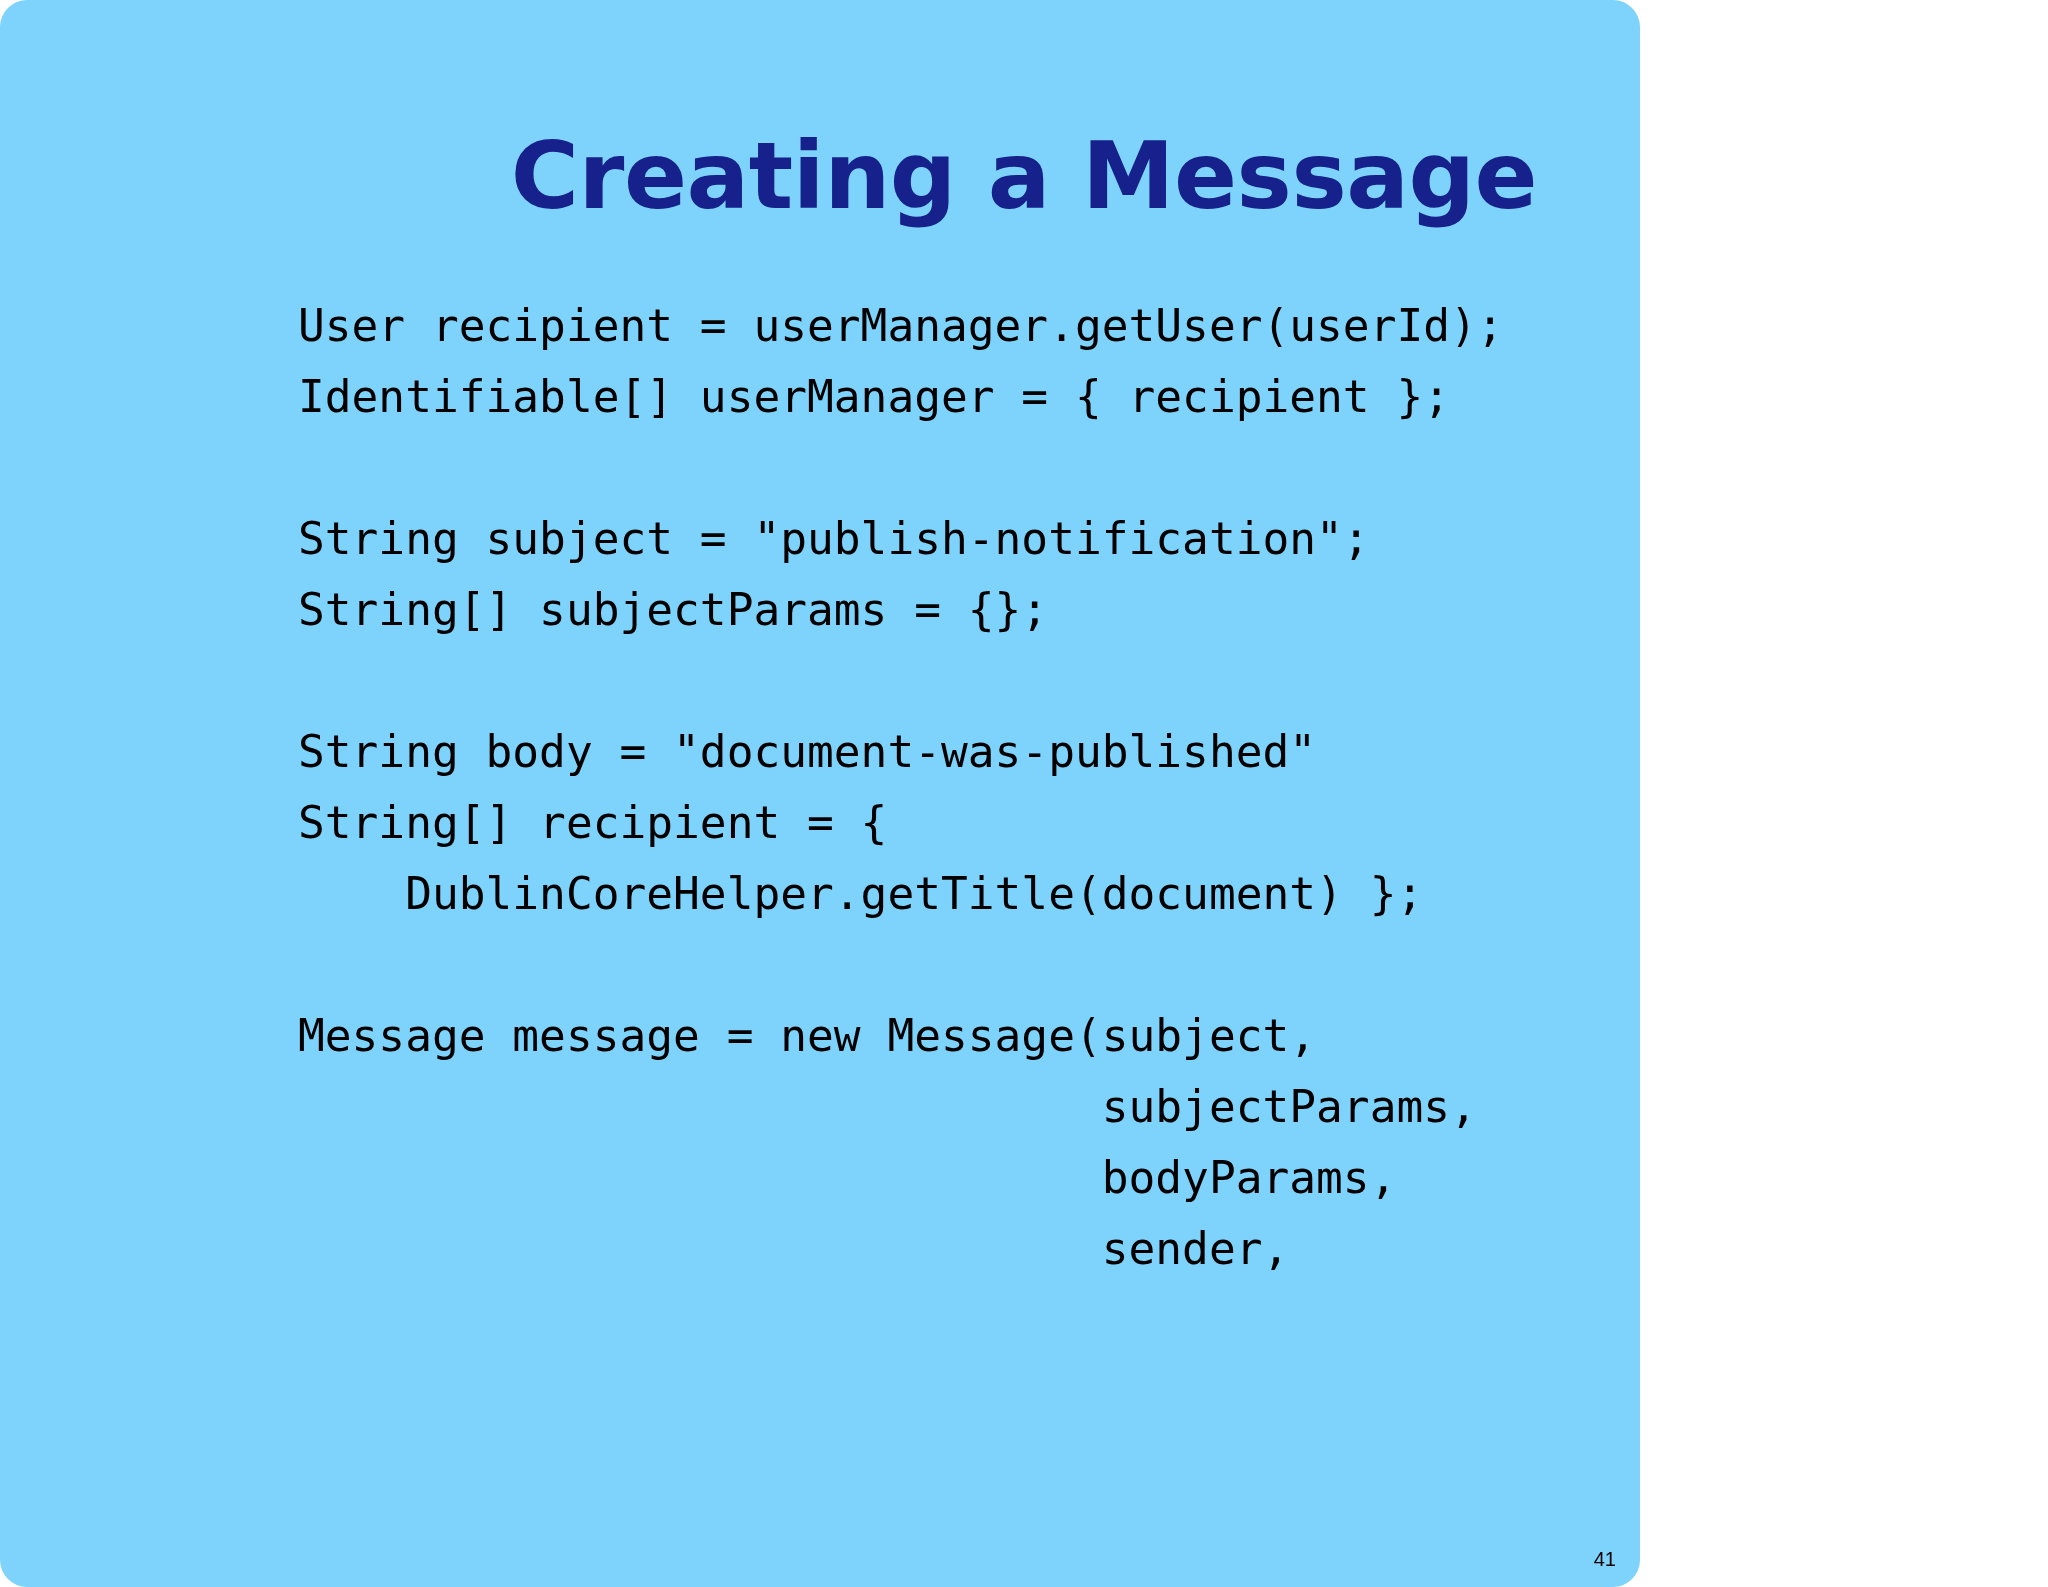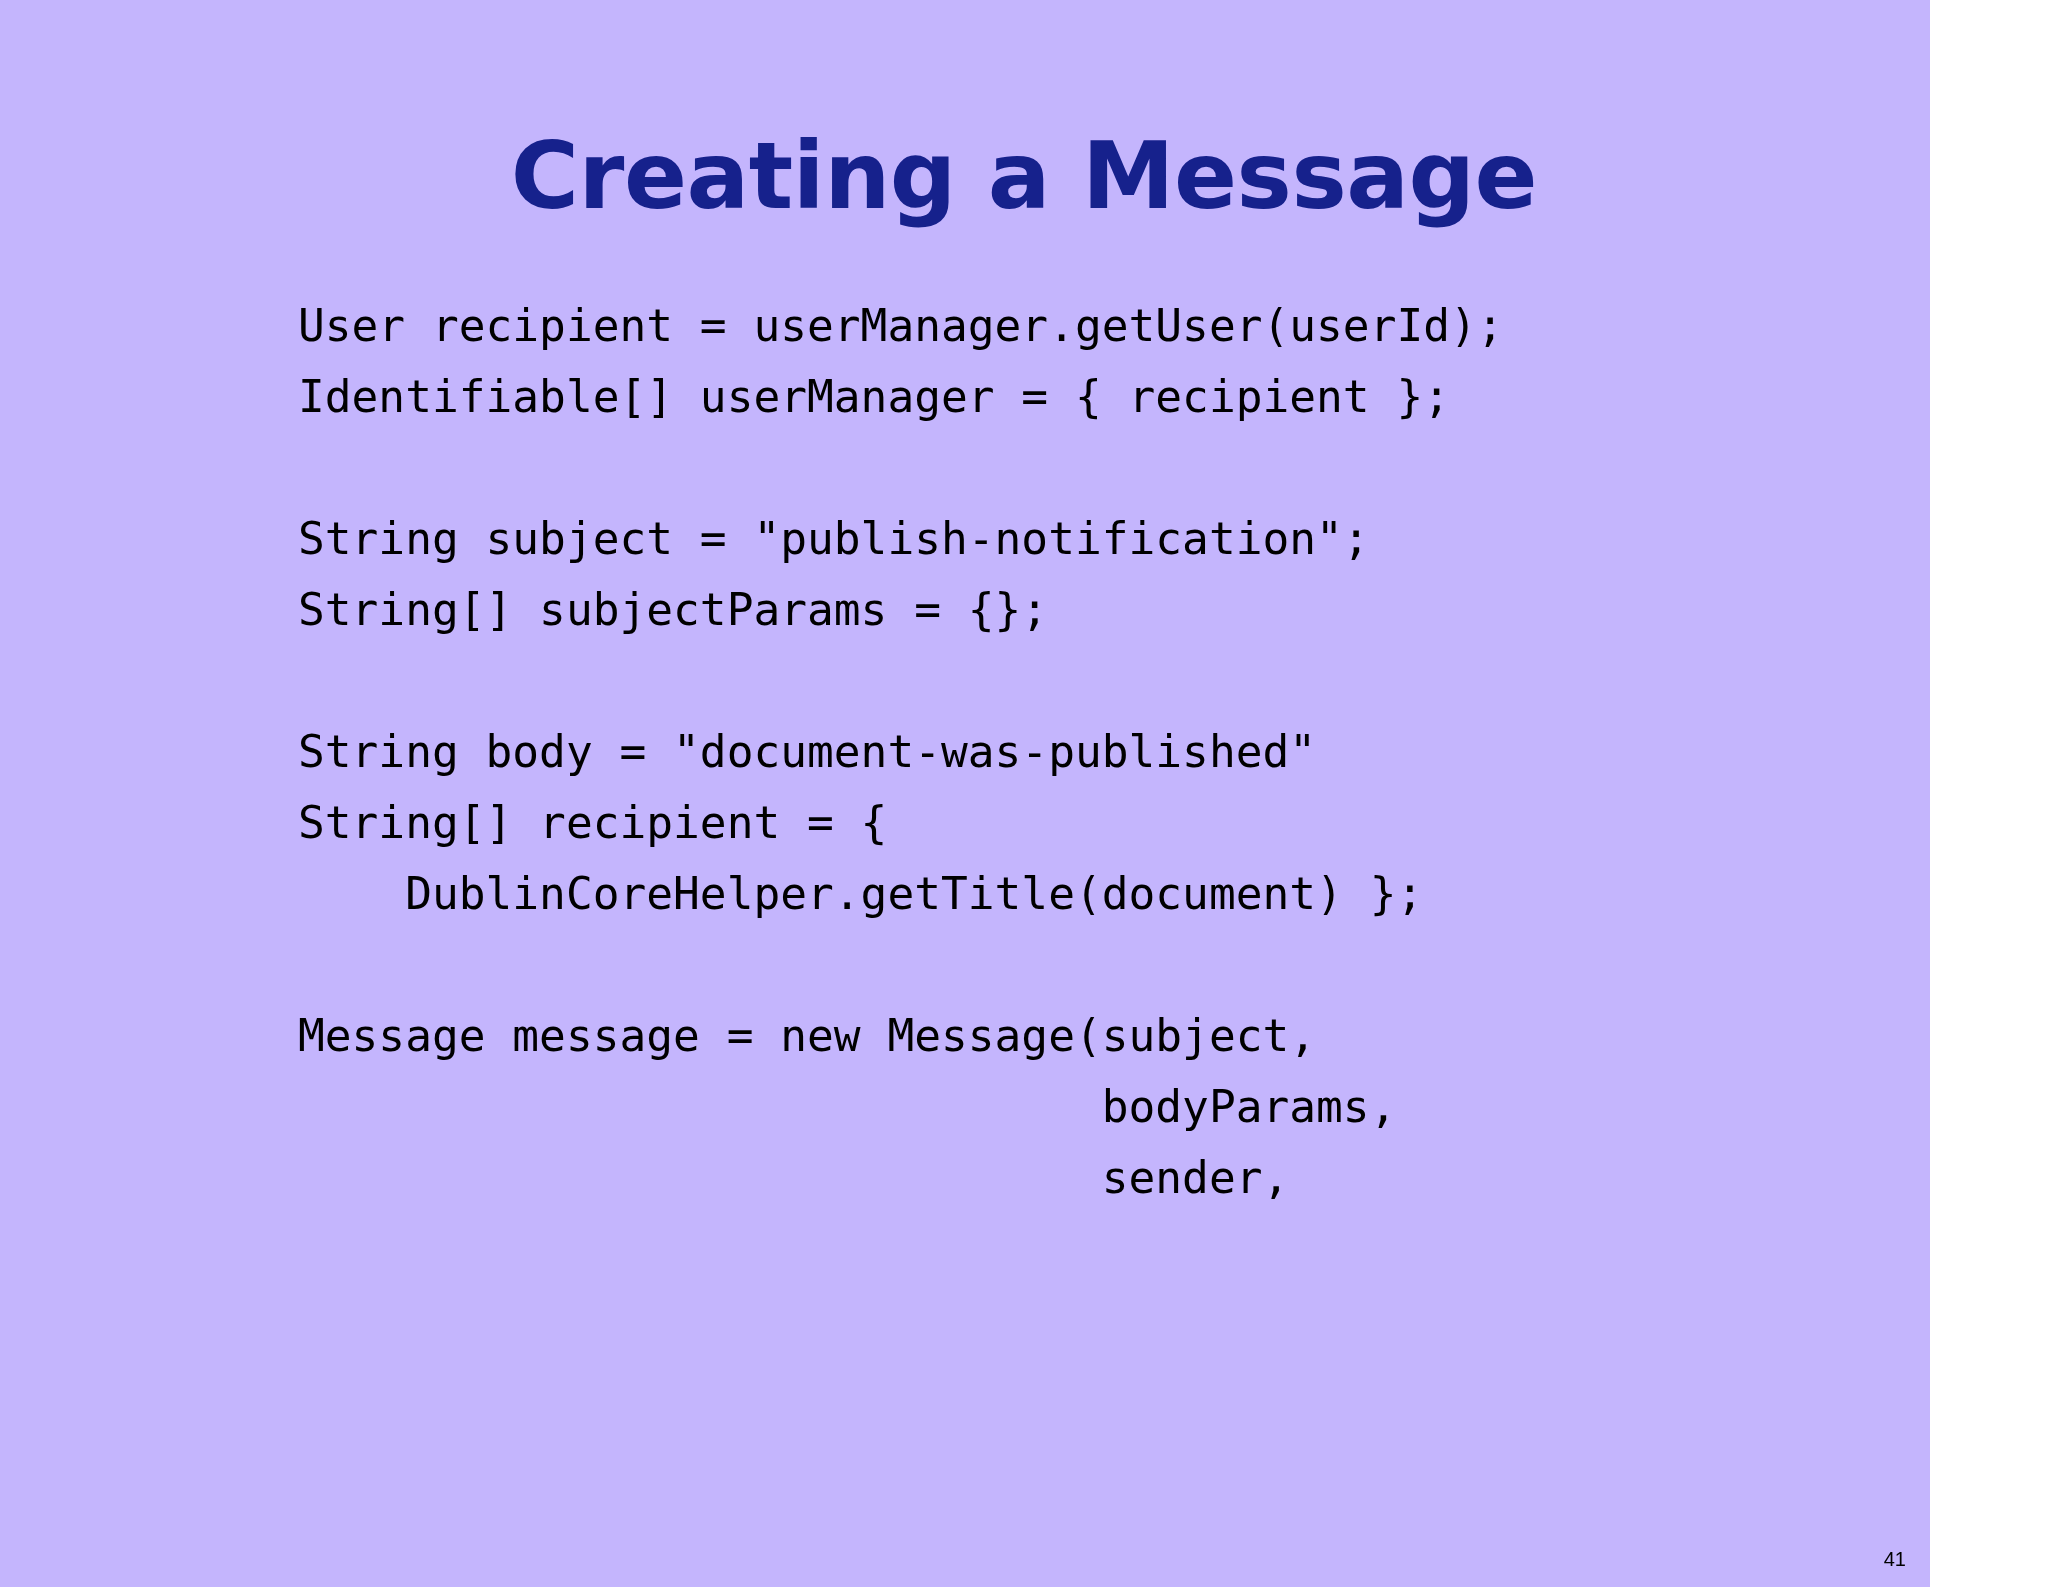--- a/index.html
+++ b/index.html
@@ -5,25 +5,26 @@
   html, body {
     margin: 0;
     padding: 0;
     background: #ffffff;
   }
   body {
     font-family: "Liberation Sans", sans-serif;
   }
   .slide {
     position: relative;
-    width: 1930px;
+    width: 1640px;
     height: 1587px;
-    background: #c4b5fd;
+    background: #7dd3fc;
     overflow: hidden;
     box-sizing: border-box;
+    border-radius: 27px;
   }
   .slide-title {
     position: absolute;
     left: 0;
     top: 62px;
     width: 2048px;
     text-align: center;
     color: #16218c;
     font-family: "DejaVu Sans", sans-serif;
     font-weight: bold;
@@ -72,19 +73,20 @@
       <div class="code-line">Identifiable[] userManager = { recipient };</div>
       <div class="code-line blank"></div>
       <div class="code-line">String subject = "publish-notification";</div>
       <div class="code-line">String[] subjectParams = {};</div>
       <div class="code-line blank"></div>
       <div class="code-line">String body = "document-was-published"</div>
       <div class="code-line">String[] recipient = {</div>
       <div class="code-line">    DublinCoreHelper.getTitle(document) };</div>
       <div class="code-line blank"></div>
       <div class="code-line">Message message = new Message(subject,</div>
+      <div class="code-line">                              subjectParams,</div>
       <div class="code-line">                              bodyParams,</div>
       <div class="code-line">                              sender,</div>
     </div>
 
   <div class="page-number">41</div>
 
 </div>
 
 </body></html>

